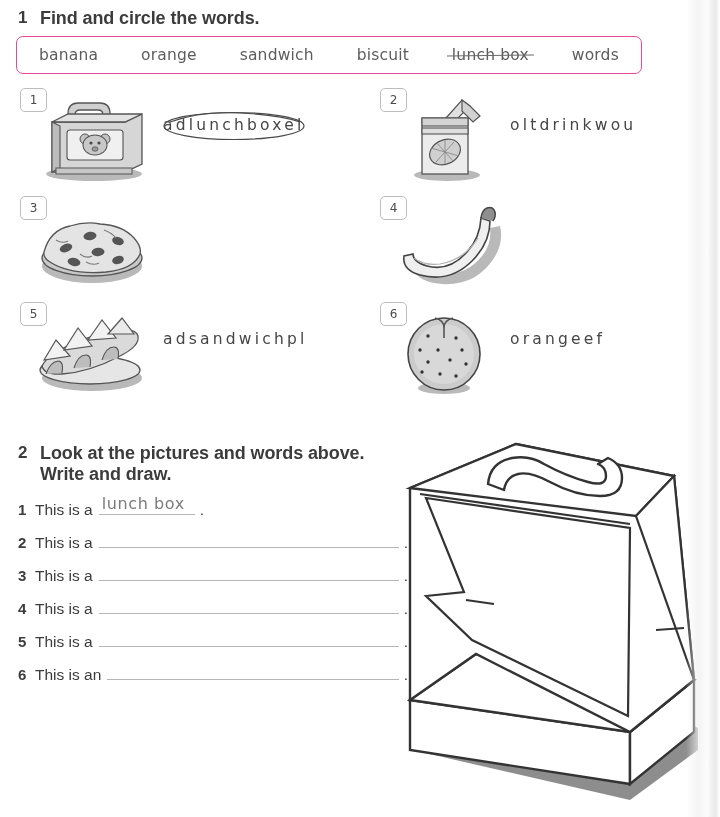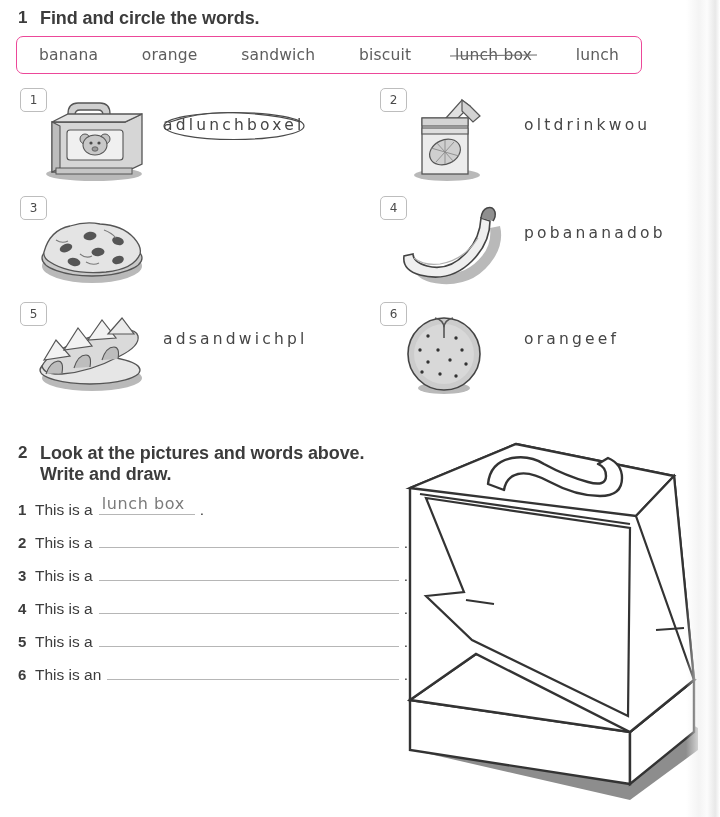--- a/index.html
+++ b/index.html
@@ -134,21 +134,21 @@
   .puzzle-text {
     position: absolute;
     left: 155px;
     top: 28px;
     font-size: 15.5px;
     letter-spacing: 3.2px;
     color: #464646;
     font-family: "DejaVu Sans", sans-serif;
     white-space: nowrap;
   }
-  .puzzle-text.right-col { left: 156px; }
+  .puzzle-text.right-col { left: 142px; }
   .circle-overlay {
     position: absolute;
     left: 150px;
     top: 18px;
     width: 200px;
     height: 40px;
     pointer-events: none;
     z-index: 5;
   }
 
@@ -222,21 +222,21 @@
     <span class="ex-title">Find and circle the words.</span>
   </div>
 
   <div class="word-bank">
     <div class="wb-inner">
       <span class="bank-word">banana</span>
       <span class="bank-word">orange</span>
       <span class="bank-word">sandwich</span>
       <span class="bank-word">biscuit</span>
       <span class="bank-word struck">lunch box</span>
-      <span class="bank-word">lunch</span>
+      <span class="bank-word">words</span>
     </div>
   </div>
 
   <div class="puzzle-item" style="left:8px; top:88px;">
     <div class="badge">1</div>
     <div class="pic">
       <svg width="130" height="96" viewBox="0 0 130 96">
         <ellipse cx="64" cy="82" rx="48" ry="7" fill="#b9b9b9"></ellipse>
         <path d="M38 22 q0-11 10-11 h22 q10 0 10 11 v6 h-7 v-5 q0-5-5-5 h-18 q-5 0-5 5 v5 h-7 z" fill="#cfcfcf" stroke="#555" stroke-width="1.3"></path>
         <path d="M22 30 L95 30 L112 22 L112 72 L95 80 L22 80 Z" fill="#d6d6d6" stroke="#555" stroke-width="1.3"></path>
@@ -299,21 +299,20 @@
   <div class="puzzle-item" style="left:368px; top:196px;">
     <div class="badge">4</div>
     <div class="pic">
       <svg width="130" height="96" viewBox="0 0 130 96">
         <path d="M22 66 q4 16 30 18 q34 2 52 -26 q10 -16 6 -32 l-10 2 q2 16 -8 28 q-16 20 -42 18 q-20 -2 -28 -8 z" fill="#b9b9b9"></path>
         <path d="M14 56 q-2 14 16 19 q30 8 52 -14 q18 -18 18 -40 l-9 -3 q-1 20 -14 34 q-18 20 -40 14 q-14 -4 -14 -12 z" fill="#efefef" stroke="#444" stroke-width="1.6"></path>
         <path d="M91 18 q1 -8 6 -10 q6 -2 8 4 q1 5 -2 9" fill="#8f8f8f" stroke="#444" stroke-width="1.5"></path>
         <path d="M24 58 q10 8 26 6 q24 -4 38 -26" fill="none" stroke="#b0b0b0" stroke-width="1.2"></path>
       </svg>
     </div>
-    <div class="puzzle-text right-col">pobananadob</div>
   </div>
 
   <div class="puzzle-item" style="left:8px; top:302px;">
     <div class="badge">5</div>
     <div class="pic">
       <svg width="130" height="96" viewBox="0 0 130 96">
         <ellipse cx="62" cy="72" rx="50" ry="13" fill="#b9b9b9"></ellipse>
         <ellipse cx="60" cy="64" rx="50" ry="14" fill="#e6e6e6" stroke="#555" stroke-width="1.3"></ellipse>
         <path d="M12 60 q6 -12 30 -22 q28 -12 52 -14 q12 -1 14 6 q2 10 -18 20 q-30 16 -58 18 q-18 1 -20 -8 z" fill="#dadada" stroke="#555" stroke-width="1.3"></path>
         <path d="M16 68 q4 -12 12 -13 q6 0 4 12" fill="#bdbdbd" stroke="#555" stroke-width="1.1"></path>

